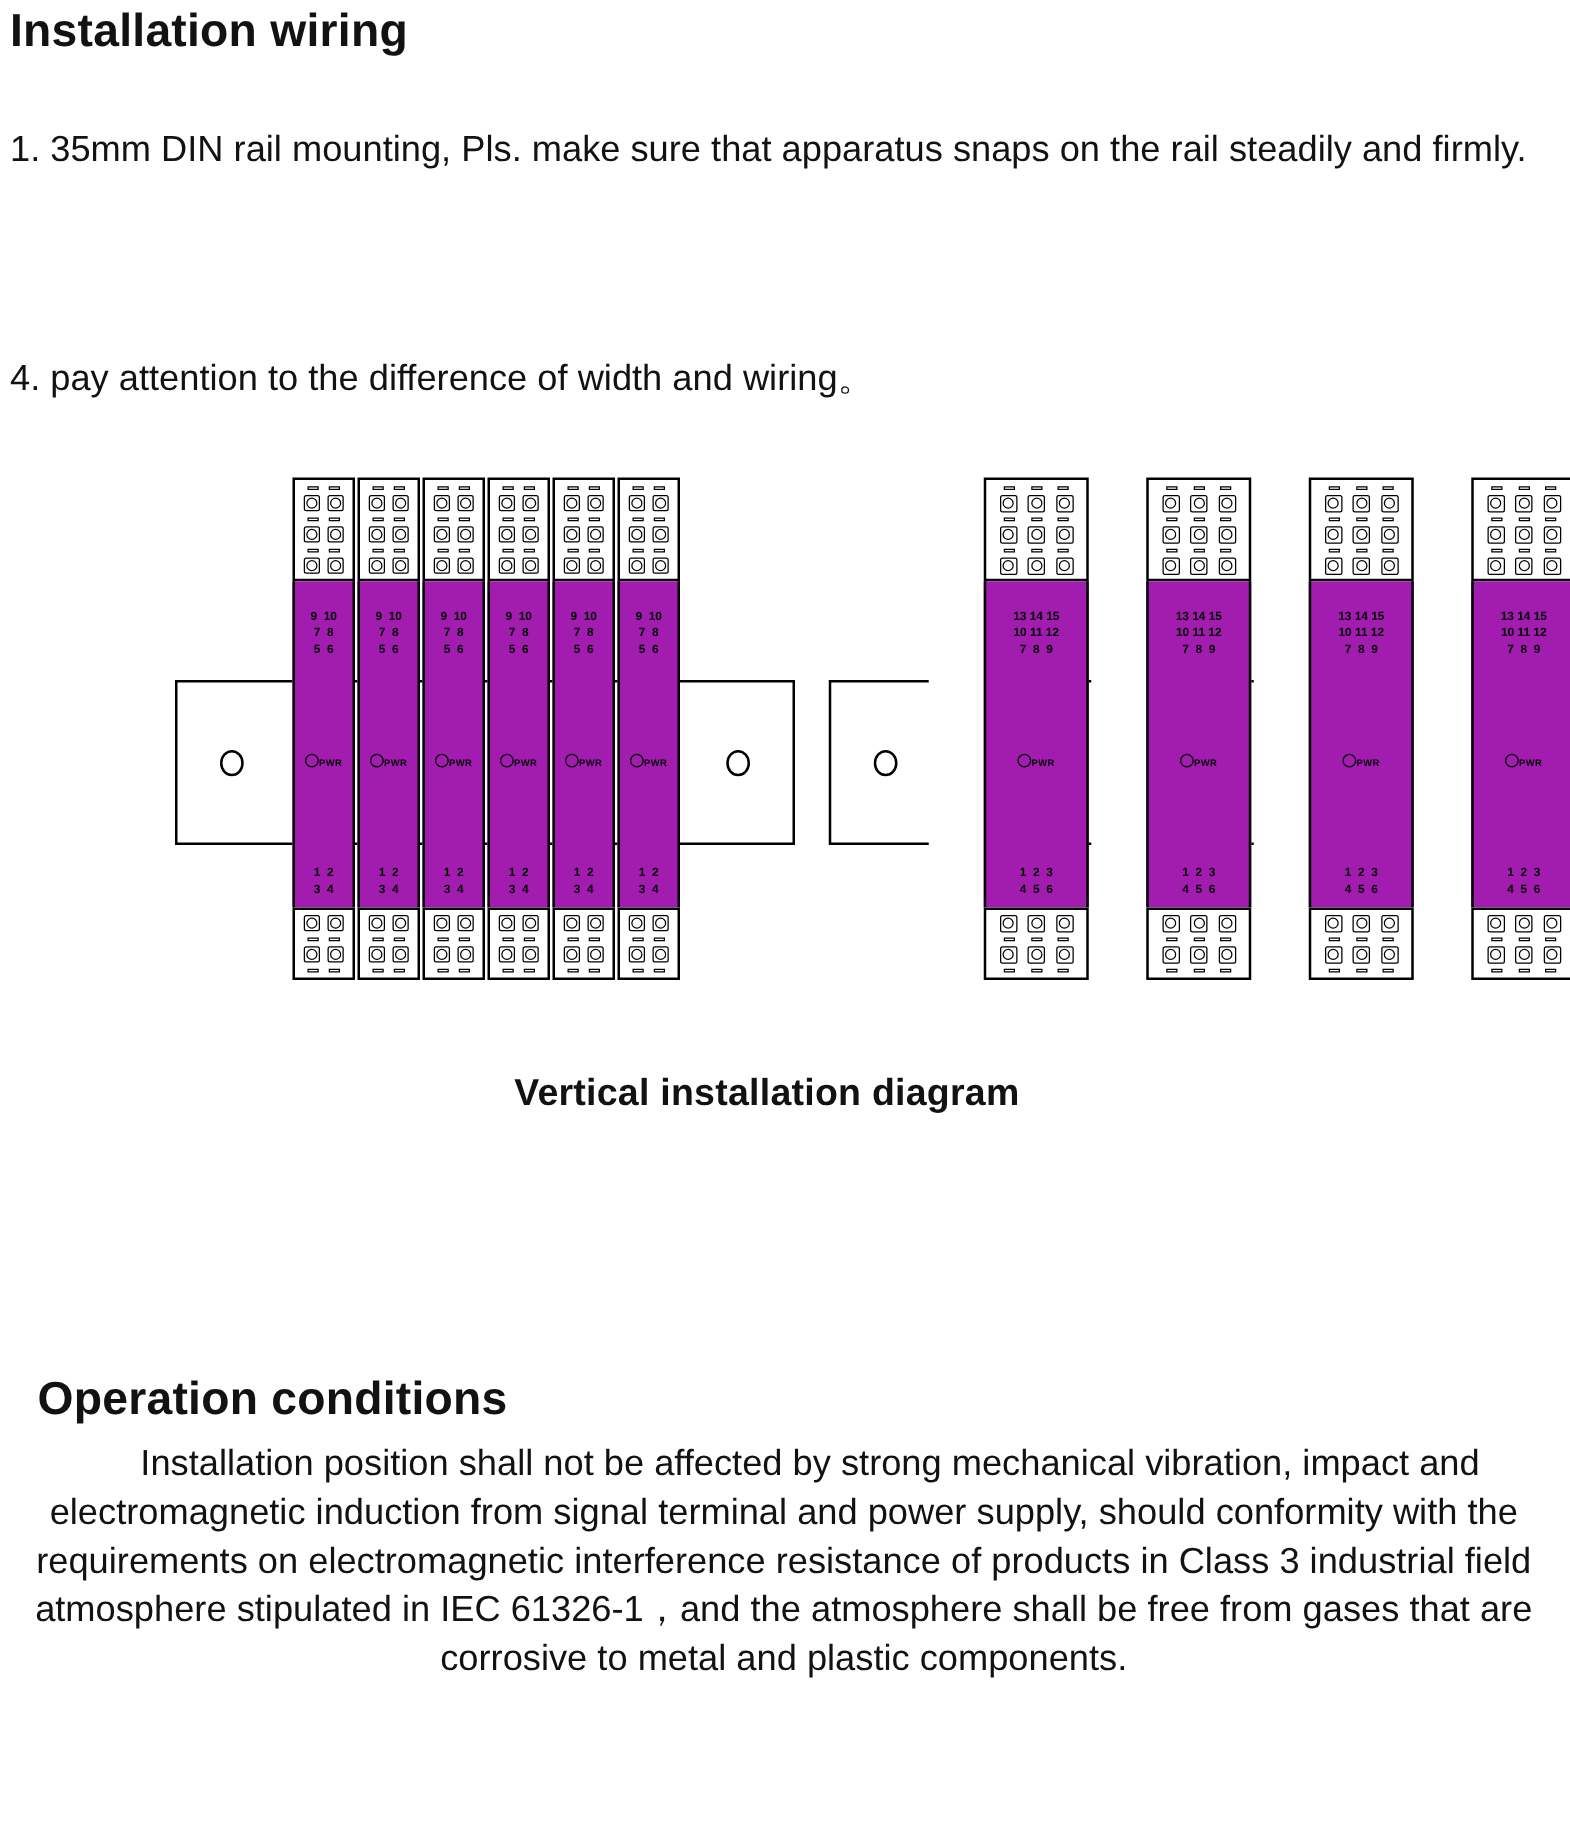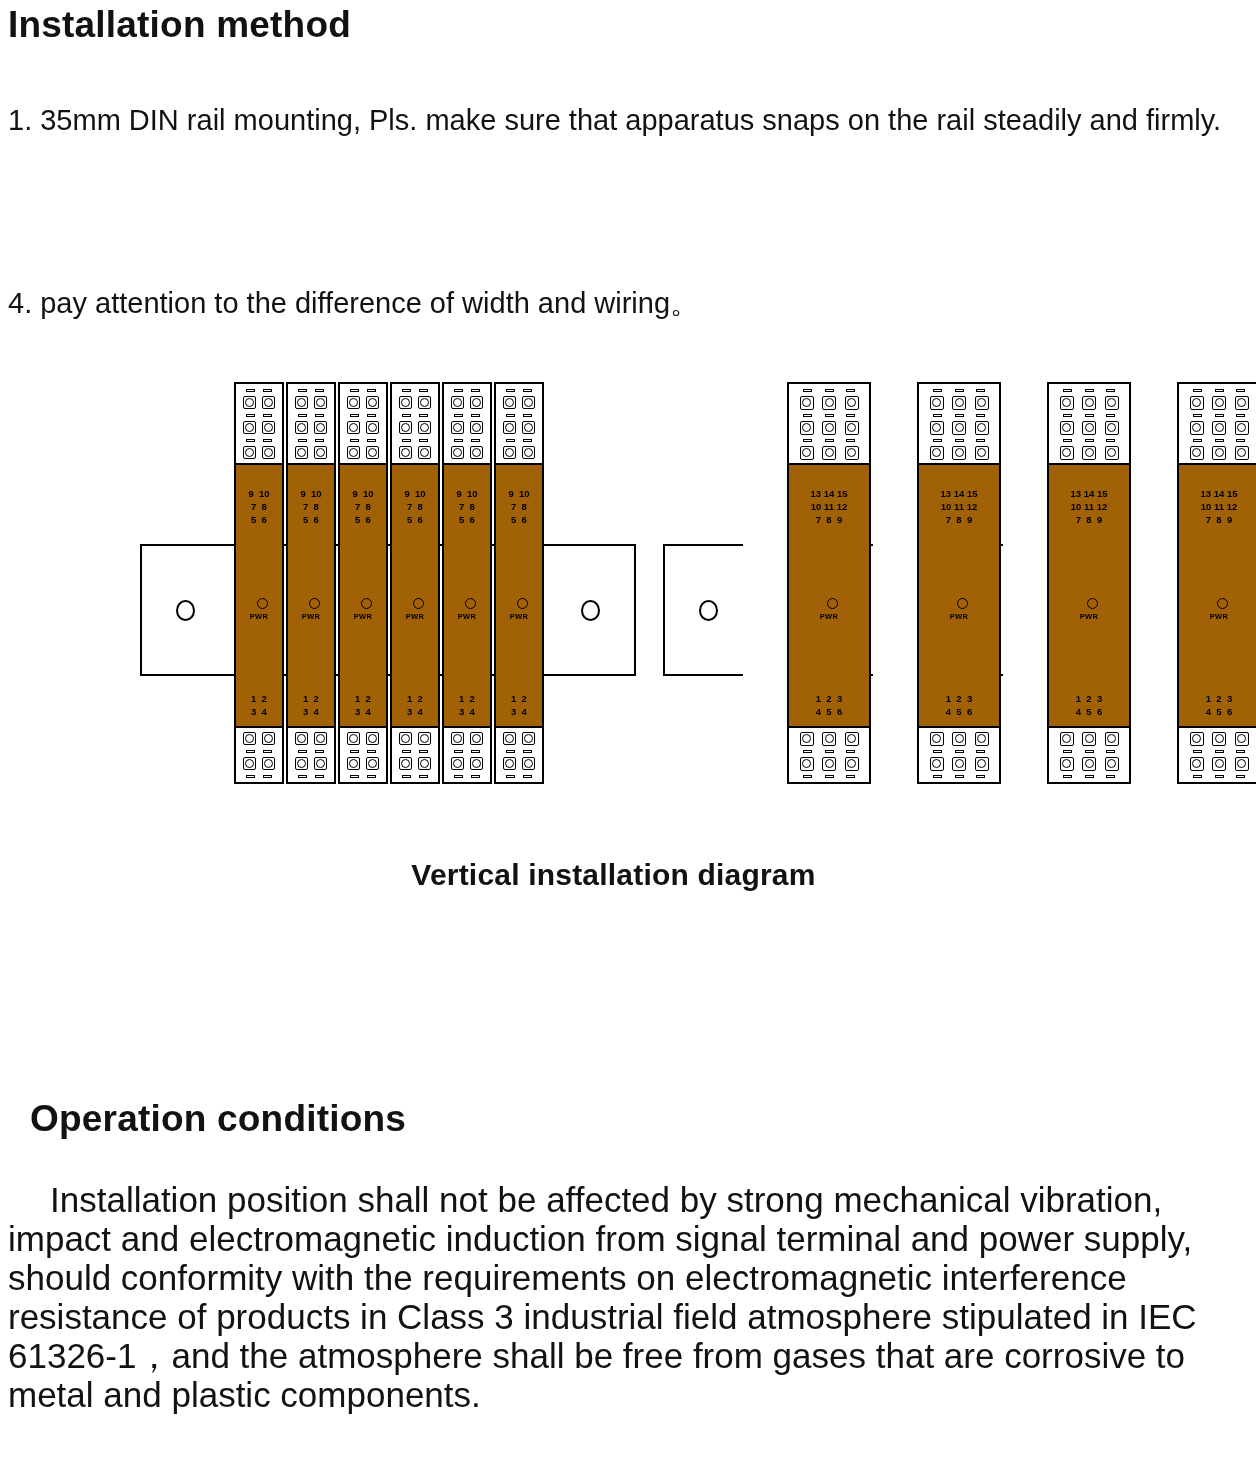--- a/index.html
+++ b/index.html
@@ -39,39 +39,39 @@
   .tblock{border:2px solid #000;background:#fff;box-sizing:border-box;padding:2px 2px;}
   .trow{display:flex;justify-content:space-evenly;align-items:center;}
   .trow.slots{height:8px;}
   .slot{width:9px;height:3px;border:1px solid #000;box-sizing:border-box;background:#fff;}
   .trow.screws{height:17px;}
   .screw{width:13px;height:13px;border:1.5px solid #000;border-radius:2px;display:flex;align-items:center;justify-content:center;box-sizing:border-box;background:#fff;}
   .screw::after{content:"";width:7px;height:7px;border:1.3px solid #000;border-radius:50%;}
   .wide .screw{width:14px;height:14px;}
 
   .mbody{flex:1;border-left:2px solid #000;border-right:2px solid #000;box-sizing:border-box;
-         display:flex;flex-direction:column;align-items:center;padding:4px 1px;background:#a16207;}
+         display:flex;flex-direction:column;align-items:center;padding:4px 1px;background:#a21caf;}
   .nums{font-size:9.5px;font-weight:bold;line-height:13px;text-align:center;white-space:pre;color:#000;}
   .topn{margin-top:18px;}
-  .led{margin-top:auto;display:flex;flex-direction:column;align-items:flex-end;}
+  .led{margin-top:auto;display:flex;flex-direction:row;align-items:flex-start;}
   .ledc{width:11px;height:11px;border:1.6px solid #000;border-radius:50%;box-sizing:border-box;}
   .ledl{font-size:7.5px;font-weight:bold;margin-top:3px;letter-spacing:0.4px;color:#000;}
   .botn{margin-top:auto;margin-bottom:4px;}
 
   .caption{position:absolute;top:858px;left:0;width:1227px;text-align:center;font-size:30px;font-weight:bold;letter-spacing:0.2px;}
 
   .h2{position:absolute;top:1098px;left:30px;font-size:37px;font-weight:bold;letter-spacing:0.2px;}
-  .para{position:absolute;top:1180px;left:8px;right:10px;font-size:35px;line-height:39px;text-indent:42px;}
+  .para{position:absolute;top:1152px;left:8px;right:10px;font-size:29px;line-height:39px;text-indent:42px;text-align:center;}
 </style>
 </head>
 <body>
 
 <div class="page">
 
-  <div class="title">Installation method</div>
+  <div class="title">Installation wiring</div>
 
   <div class="point point1"><span>1. 35mm DIN rail mounting, </span><span class="spellcheck">Pls.</span><span> make sure that apparatus snaps on the rail steadily and firmly.</span></div>
 
 
   <div class="point point3">4. pay attention to the difference of width and wiring。</div>
 
   <div class="diagram">
     <div class="assembly leftA">
       <div class="rail">
         <span class="hole hl"></span>

